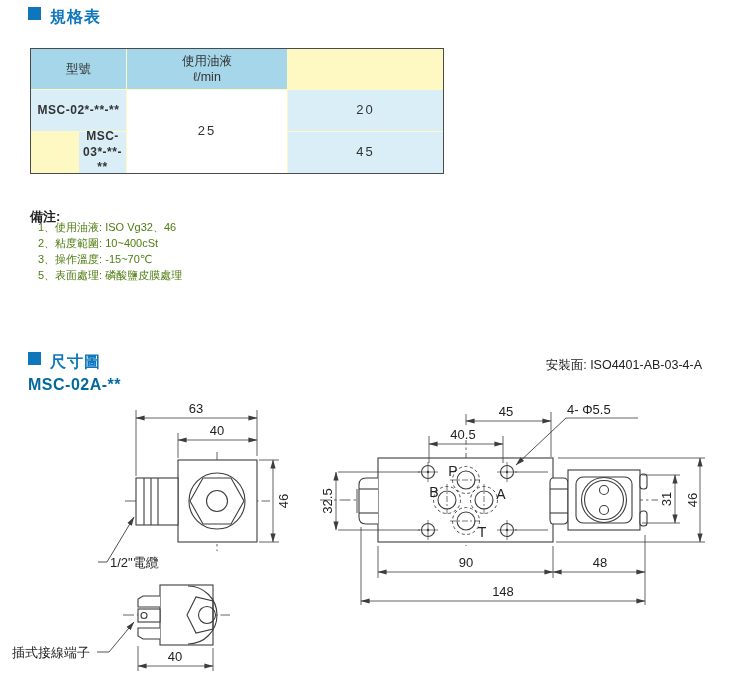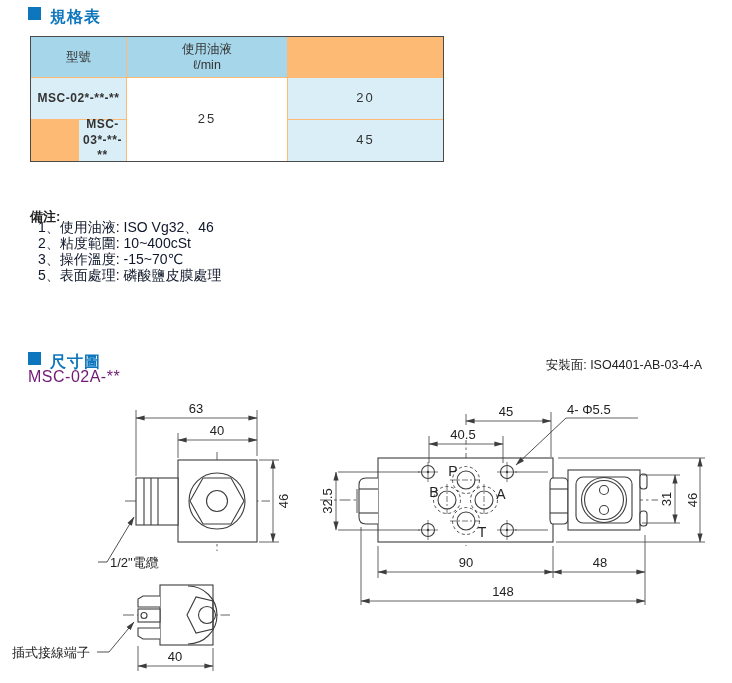--- a/index.html
+++ b/index.html
@@ -5,35 +5,35 @@
   html,body{margin:0;padding:0;}
   body{
     width:732px;height:683px;position:relative;overflow:hidden;
     background:#ffffff;color:#222;
     font-family:"Liberation Sans","DejaVu Sans",sans-serif;
   }
   .sec-hdr{position:absolute;display:flex;align-items:flex-start;gap:9px;
     font-weight:700;font-size:16px;color:#0e76bc;letter-spacing:1px;}
   .sec-sq{width:13px;height:13px;background:#0e76bc;flex:0 0 auto;}
   
-  .spec-table{position:absolute;left:30px;top:36px;
+  .spec-table{position:absolute;left:30px;top:48px;
     display:grid;grid-template-columns:95px 160px 155px;grid-template-rows:40px 41px 41px;
-    gap:1px;background:#fdba74;border:1px solid #4a4a4a;}
+    gap:1px;background:#fef9c3;border:1px solid #4a4a4a;}
   .cell{display:flex;align-items:center;justify-content:center;flex-direction:column;
     font-size:12.5px;color:#333;background:#fff;text-align:center;line-height:1.3;}
   .cell.hdr{background:#a6d6e9;}
   .cell.lt{background:#daeef7;}
   .cell.model{font-weight:700;font-size:12px;letter-spacing:0.5px;}
   .cell.num{letter-spacing:2px;font-size:13px;}
   .cell.press{grid-column:2;grid-row:2 / span 2;}
   
   .notes-title{position:absolute;left:30px;top:208px;font-size:13px;font-weight:700;color:#222;}
-  .notes{position:absolute;left:38px;top:219px;font-size:14px;color:#0f172a;}
+  .notes{position:absolute;left:38px;top:219px;font-size:11px;color:#4d7c0f;}
   .notes div{height:16px;line-height:16px;white-space:pre;}
-  .model-title{position:absolute;left:28px;top:368px;font-size:16px;font-weight:400;color:#701a75;letter-spacing:0.5px;}
+  .model-title{position:absolute;left:28px;top:376px;font-size:16px;font-weight:700;color:#0369a1;letter-spacing:0.5px;}
   .right-info{position:absolute;right:30px;top:356px;text-align:right;font-size:12.5px;color:#222;line-height:19px;}
   .drawings{position:absolute;left:0;top:395px;}
   svg text{fill:#222;font-family:"Liberation Sans","DejaVu Sans",sans-serif;}
   .dimtxt{font-size:13px;}
   .porttxt{font-size:14px;}
   .cjk{font-size:13px;}
 </style>
 </head>
 <body>
 

